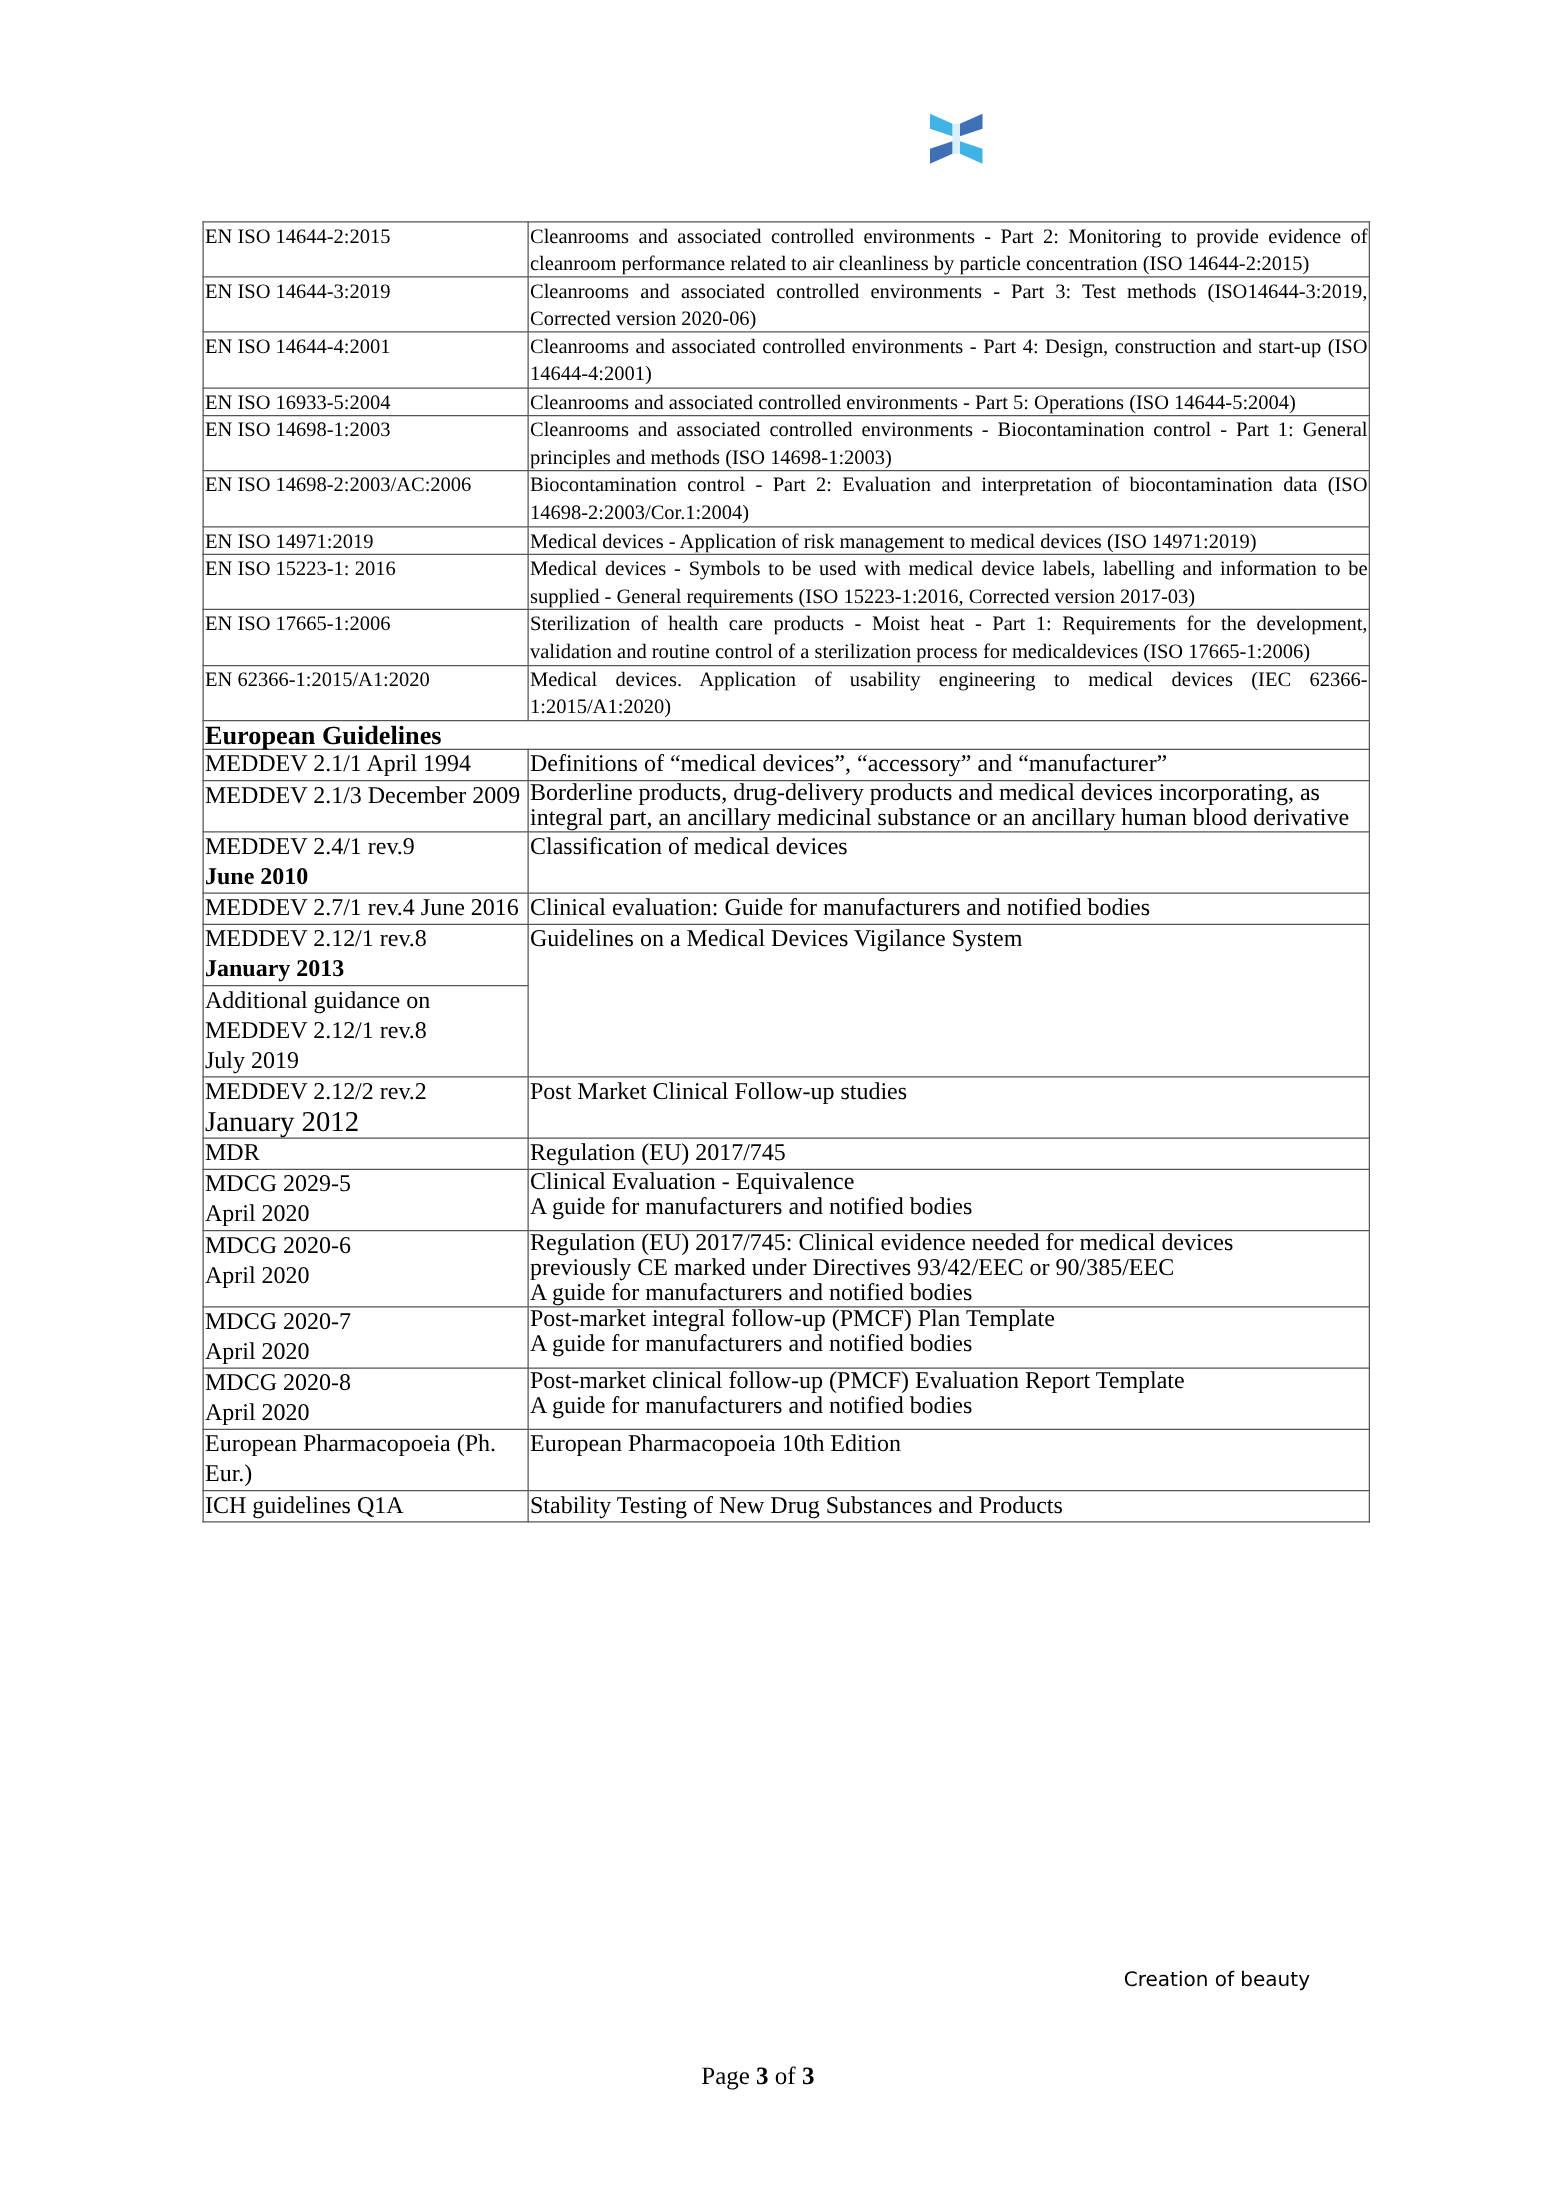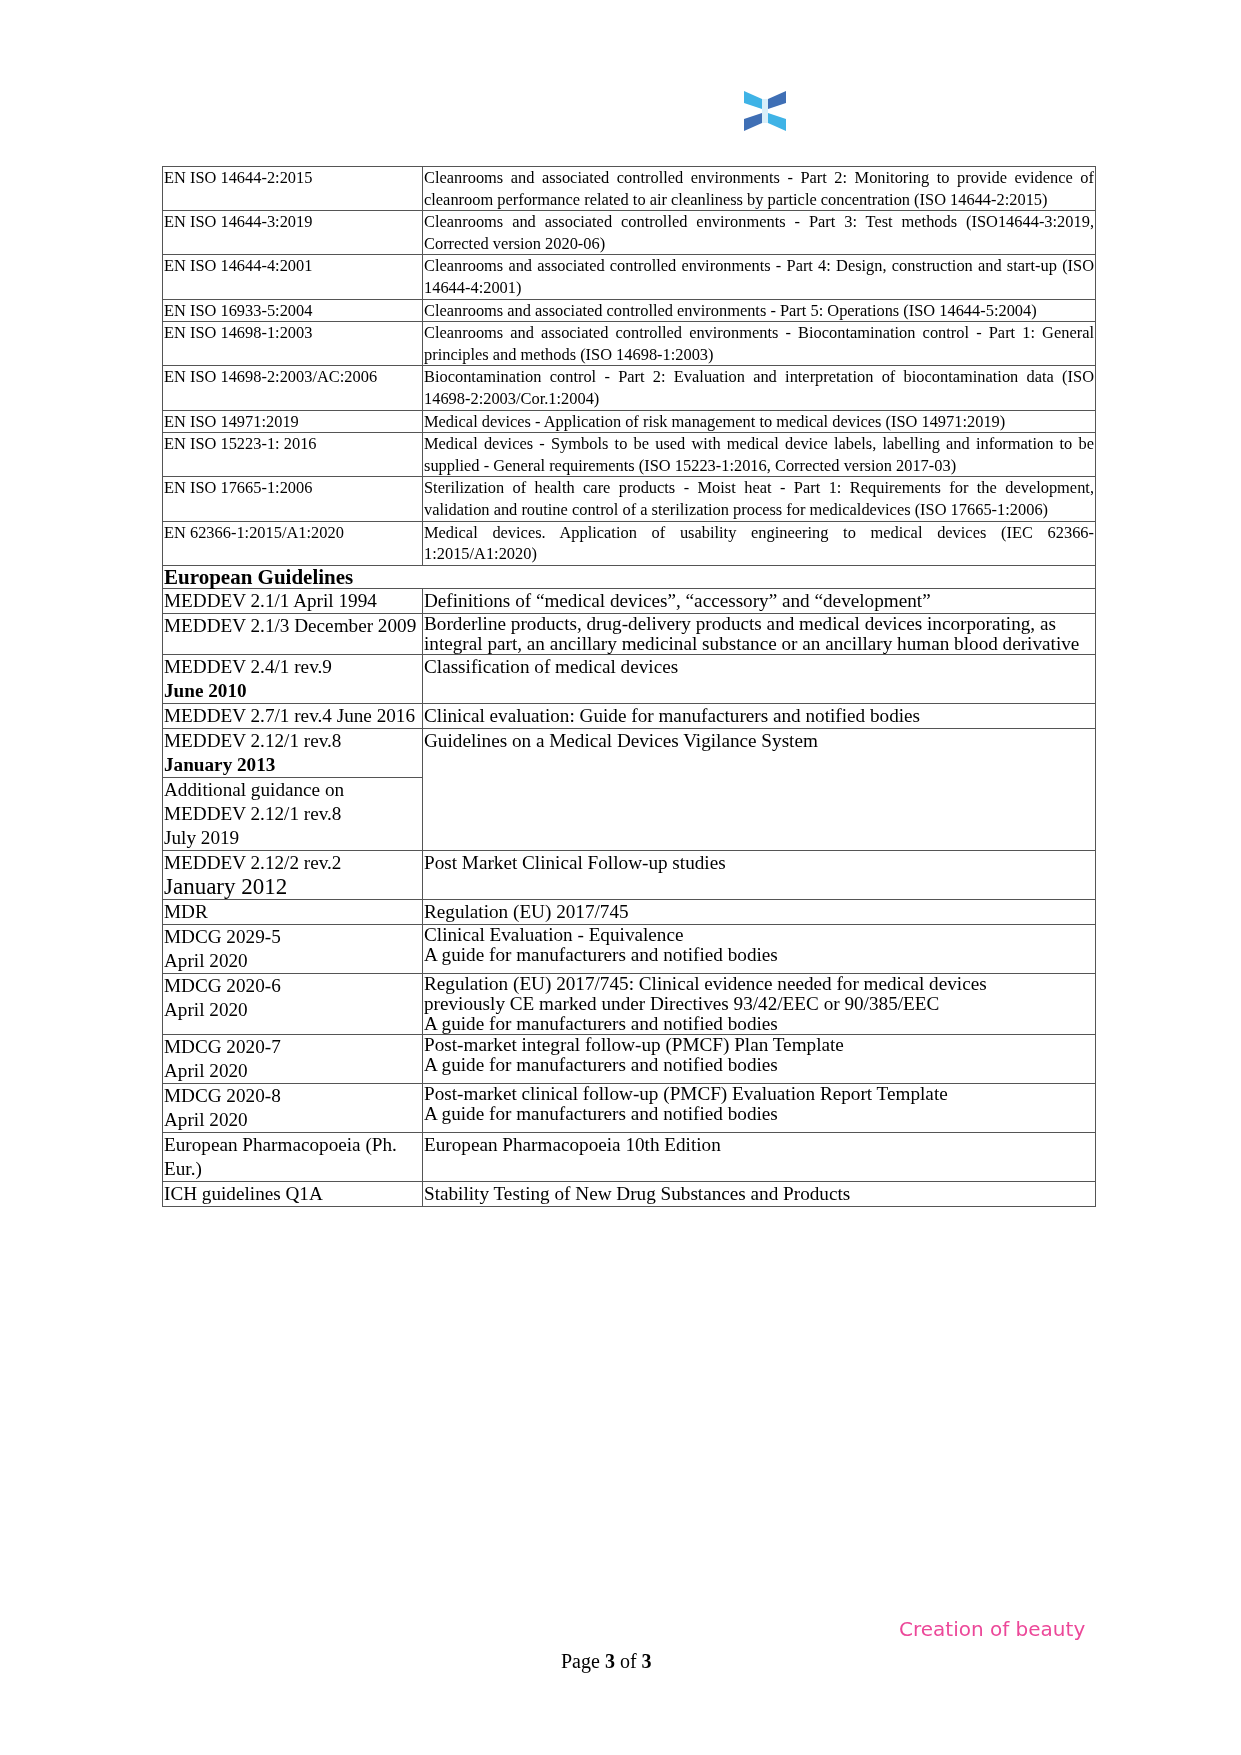--- a/index.html
+++ b/index.html
@@ -6,40 +6,40 @@
   body { width: 1241px; height: 1755px; position: relative; overflow: hidden;
          font-family: "Liberation Serif", "DejaVu Serif", serif; color: #000; }
 
   
   .logo { position: absolute; left: 742px; top: 86px; height: 50px; display: flex; align-items: center; }
   .logo-mark { width: 46px; height: 48px; margin-right: 12px; }
   .logo-text { font-family: "Liberation Sans", "DejaVu Sans", sans-serif; font-weight: bold;
                font-size: 42px; letter-spacing: 11px; color: #5d5e60; line-height: 1; }
 
   
-  table.std { position: absolute; left: 162px; top: 166px; width: 933px;
+  table.std { position: absolute; left: 162px; top: 177px; width: 933px;
               border-collapse: collapse; table-layout: fixed; }
   table.std td { border: 1px solid #555; vertical-align: top; padding: 0 1px 0 1px; }
   table.std col.c1 { width: 260px; }
   table.std col.c2 { width: 673px; }
 
   .s td { font-size: 16.4px; line-height: 21.6px; }
   .s td.desc { text-align: justify; }
   .l td { font-size: 19.2px; line-height: 24px; }
   .l td.desc { text-align: left; }
   .sec td { font-size: 21px; line-height: 22px; font-weight: bold; margin-top: 20px; }
   .bold { font-weight: bold; }
   .xl { font-size: 23px; }
   .multi span { display: block; }
 
   
   .page-num { position: absolute; left: 561px; top: 1650px; font-size: 20px; }
   .page-num b { font-weight: bold; }
-  .tagline { position: absolute; left: 899px; top: 1617px; font-family: "DejaVu Sans", "Liberation Sans", sans-serif;
-             font-size: 20px; color: #ec4899; }
+  .tagline { position: absolute; left: 899px; top: 1574px; font-family: "DejaVu Sans", "Liberation Sans", sans-serif;
+             font-size: 16px; color: #000000; }
 </style>
 </head>
 <body>
 
 <div class="logo">
   <svg class="logo-mark" viewBox="0 0 46 48">
     <path d="M2 4 L20 12 L20 22 L2 16 Z" fill="#3fb3e6"></path>
     <path d="M44 4 L26 12 L26 22 L44 16 Z" fill="#3f6fb5"></path>
     <path d="M2 44 L20 36 L20 26 L2 32 Z" fill="#3f6fb5"></path>
     <path d="M44 44 L26 36 L26 26 L44 32 Z" fill="#3fb3e6"></path>
@@ -94,21 +94,21 @@
       <td>EN 62366-1:2015/A1:2020</td>
       <td class="desc">Medical devices. Application of usability engineering to medical devices (IEC 62366-1:2015/A1:2020)</td>
     </tr>
 
     <tr class="sec">
       <td colspan="2">European Guidelines</td>
     </tr>
 
     <tr class="l">
       <td>MEDDEV 2.1/1 April 1994</td>
-      <td class="desc">Definitions of “medical devices”, “accessory” and “development”</td>
+      <td class="desc">Definitions of “medical devices”, “accessory” and “manufacturer”</td>
     </tr>
     <tr class="l">
       <td>MEDDEV 2.1/3 December 2009</td>
       <td class="desc" style="line-height:20px;">Borderline products, drug-delivery products and medical devices incorporating, as integral part, an ancillary medicinal substance or an ancillary human blood derivative</td>
     </tr>
     <tr class="l">
       <td class="multi">
         <span>MEDDEV 2.4/1 rev.9</span>
         <span class="bold">June 2010</span>
       </td>

